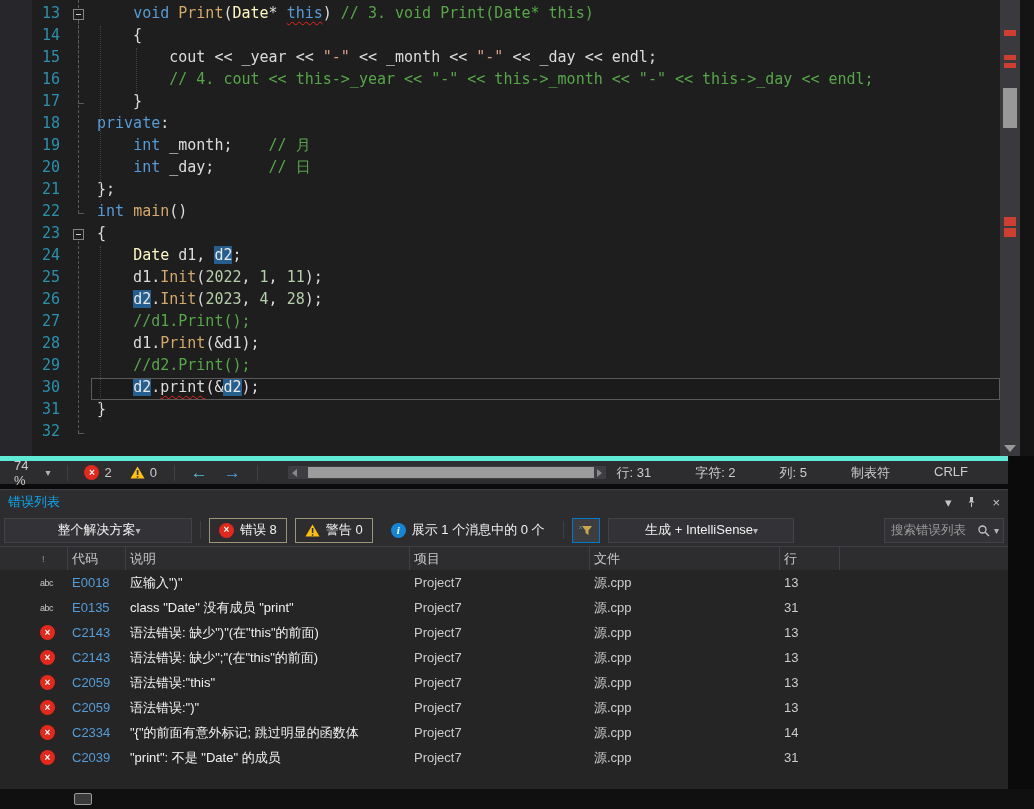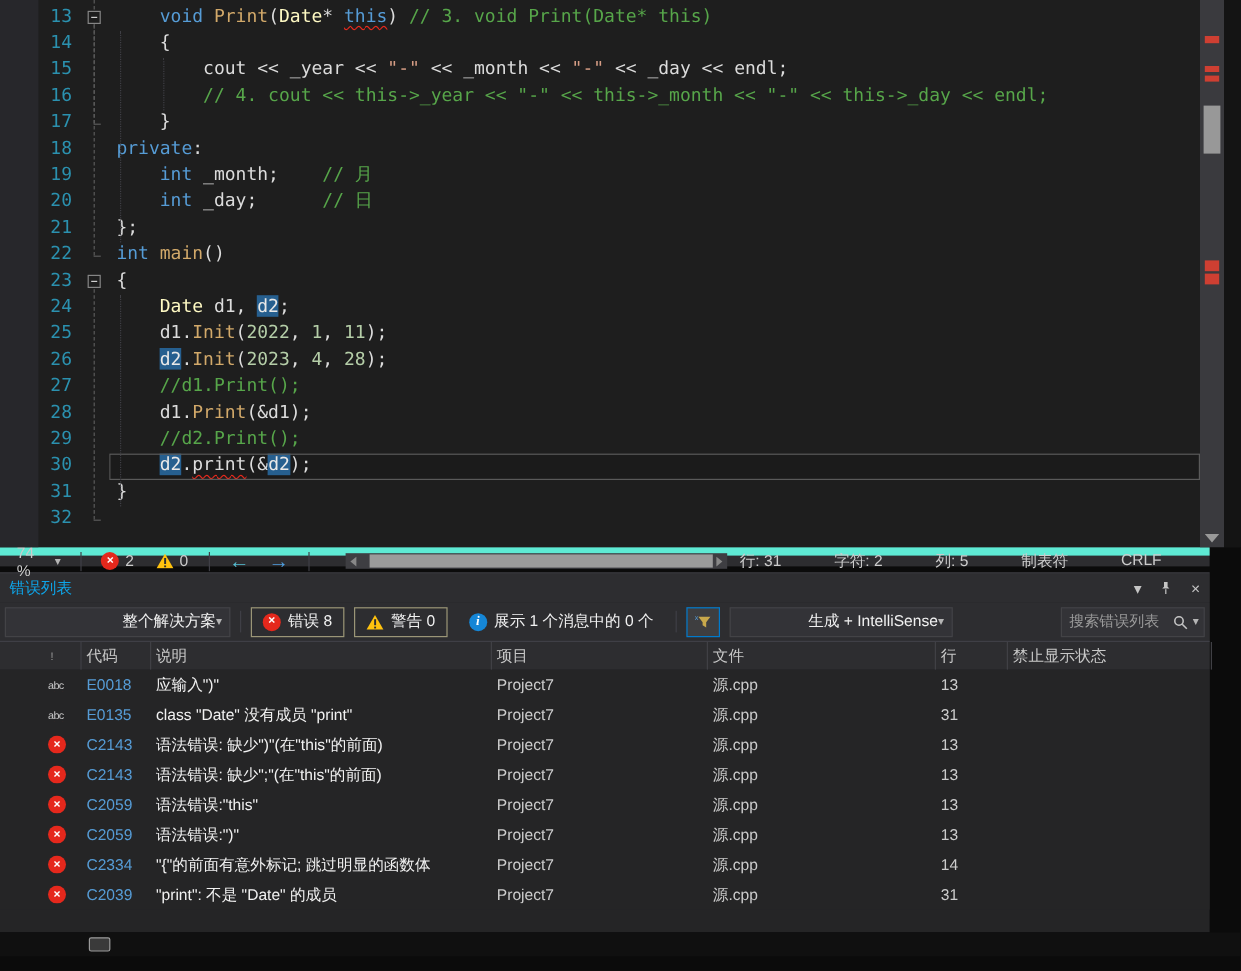--- a/index.html
+++ b/index.html
@@ -24,21 +24,21 @@
   .tk.st{color:#D69D85}.tk.cm{color:#57A64A}.tk.nu{color:#B5CEA8}
   .tk.hl{color:#E8E8E8;background:#265F8F}
   .tk.sq{text-decoration:underline wavy #E5281C 1px;text-underline-offset:3px}
   .vscroll{width:20px;background:#3A3A3E;position:relative}
   .vs-mark{position:absolute;left:4px;right:4px;background:#CE3F32}
   .vs-thumb{position:absolute;left:3px;right:3px;background:#989898}
   .vs-arrow-down{position:absolute;bottom:4px;left:4px;width:0;height:0;border-left:6px solid transparent;border-right:6px solid transparent;border-top:7px solid #999}
   .right-gutter{width:14px;background:#141414}
 
   
-  .statusbar{width:1008px;height:16px;background:#2D2D30;border-top:7px solid #5eead4;display:flex;align-items:center;font-size:13px;color:#CCCCCC;padding:0 6px}
+  .statusbar{width:1008px;height:28px;background:#2D2D30;border-top:5px solid #5eead4;display:flex;align-items:center;font-size:13px;color:#CCCCCC;padding:0 6px}
   .zoom-combo{display:flex;align-items:center;gap:8px;padding:2px 8px;cursor:default}
   .combo-arrow{color:#B5B5B5;font-size:10px}
   .sb-sep{width:1px;height:16px;background:#3F3F46;margin:0 8px}
   .sb-ind{display:flex;align-items:center;gap:5px;margin:0 9px}
   .nav-back{color:#56C2D6;font-size:17px;font-weight:bold;margin:0 8px}
   .nav-fwd{color:#4F9FE0;font-size:17px;font-weight:bold;margin:0 8px}
   .hscroll{width:372px;height:13px;background:#3E3E42;position:relative;margin:0 10px 0 22px}
   .hthumb{position:absolute;top:1px;bottom:1px;left:20px;width:286px;background:#9b9b9b}
   .harrow{position:absolute;top:3px;width:0;height:0}
   .harrow.left{left:4px;border-top:4px solid transparent;border-bottom:4px solid transparent;border-right:5px solid #888}
@@ -50,21 +50,21 @@
   .info-circle{display:inline-flex;align-items:center;justify-content:center;width:15px;height:15px;border-radius:50%;background:#1586D6;color:#fff;font-size:11px;font-weight:bold;font-style:italic;font-family:"Liberation Serif",serif;flex:none}
   .isense-icon{font-size:9px;color:#C8C8C8;letter-spacing:-0.5px;text-decoration:underline wavy #E5281C 1px;text-underline-offset:2px}
 
   
   .error-panel{width:1008px;height:300px;background:#252526;border-top:1px solid #3F3F46;margin-top:5px}
   .panel-titlebar{height:24px;background:#2D2D30;display:flex;align-items:center;padding:0 8px;font-size:13px}
   .panel-title{color:#0ea5e9}
   .titlebar-icons{margin-left:auto;display:flex;align-items:center;gap:14px;color:#C5C5C5}
   .titlebar-icons .glyph{font-size:13px;line-height:1;cursor:default}
   .panel-toolbar{height:33px;background:#2D2D30;display:flex;align-items:center;gap:8px;padding:0 4px;border-bottom:1px solid #3F3F46}
-  .combo{display:inline-flex;align-items:center;justify-content:flex-end;height:25px;background:#333337;border:1px solid #434346;padding:0 6px 0 8px;font-size:13px;color:#F1F1F1;cursor:default}
+  .combo{display:inline-flex;align-items:center;justify-content:center;height:25px;background:#333337;border:1px solid #434346;padding:0 6px 0 8px;font-size:13px;color:#F1F1F1;cursor:default}
   .tb-sep{width:1px;height:18px;background:#3F3F46}
   .tb-toggle{display:inline-flex;align-items:center;gap:6px;height:25px;padding:0 9px;background:transparent;border:1px solid #9B9677;color:#F1F1F1;font-size:13px;font-family:inherit;cursor:default}
   .tb-flat{display:inline-flex;align-items:center;gap:6px;height:25px;padding:0 9px;background:transparent;border:1px solid transparent;color:#F1F1F1;font-size:13px;font-family:inherit;cursor:default}
   .tb-icon-btn{display:inline-flex;align-items:center;justify-content:center;width:28px;height:25px;background:#3E3E40;border:1px solid #007ACC;cursor:default}
   .search-box{margin-left:auto;display:flex;align-items:center;gap:4px;height:25px;width:120px;background:#333337;border:1px solid #434346;padding:0 4px 0 6px}
   .search-box input{flex:1;min-width:0;background:transparent;border:0;outline:0;color:#E8E8E8;font-size:12.5px;font-family:Liberation Serif, serif}
   .search-box input::placeholder{color:#9a9a9a}
   .grid-header,.erow{display:grid;grid-template-columns:68px 58px 284px 180px 190px 60px 170px 1fr;align-items:center}
   .grid-header{height:23px;background:#2D2D30;font-size:13px;color:#C8C8C8}
   .gh-cell{height:100%;display:flex;align-items:center;padding-left:4px;border-right:1px solid #404045}
@@ -250,21 +250,20 @@
 
     <div class="grid-header">
       <div class="gh-cell">
           <span class="gh-icon">!</span>
         </div>
       <div class="gh-cell">代码</div>
       <div class="gh-cell">说明</div>
       <div class="gh-cell">项目</div>
       <div class="gh-cell">文件</div>
       <div class="gh-cell">行</div>
-      <div class="gh-cell">禁止显示状态</div>
       <div class="gh-cell filler"></div>
     </div>
 
     <div class="erows" id="errorRows">
         <div class="erow">
           <div class="ecell icon-cell">
             <span class="isense-icon">abc</span>
           </div>
           <div class="ecell ecode">E0018</div>
           <div class="ecell edesc">应输入")"</div>

